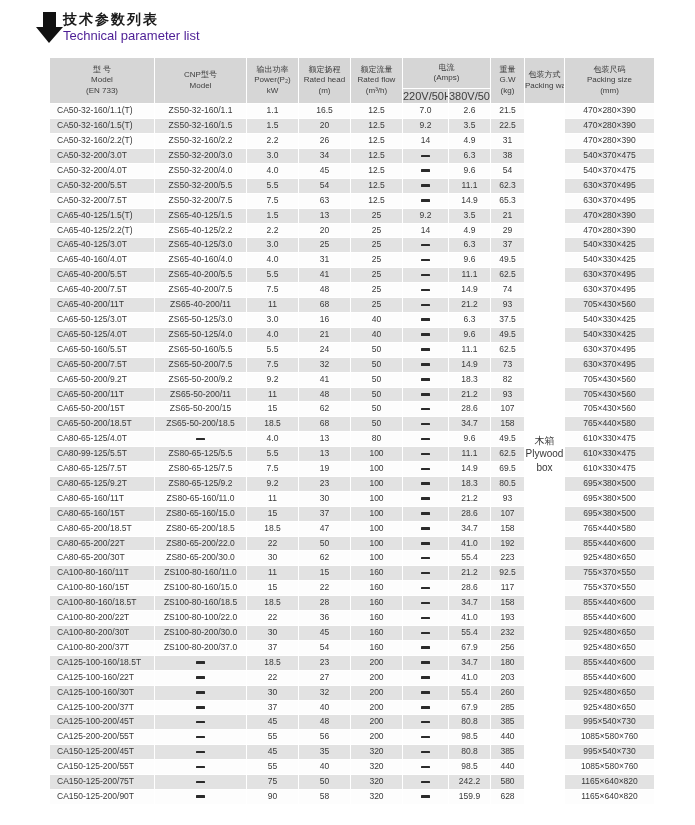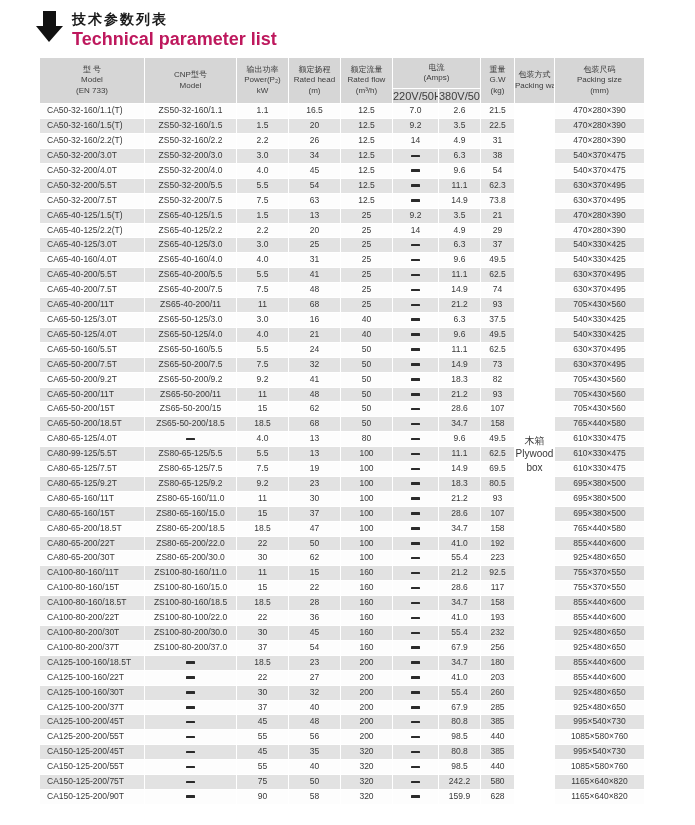--- a/index.html
+++ b/index.html
@@ -1,29 +1,29 @@
 <!DOCTYPE html>
 <html><head>
 <meta charset="utf-8">
 <style>
   html,body { margin:0; padding:0; background:#fff; }
   body { width:695px; height:825px; font-family:"Liberation Sans", sans-serif; color:#3a3a3a; }
   .page { position:relative; width:695px; height:825px; overflow:hidden; background:#fff; }
 
   
-  .title-block { position:absolute; left:36px; top:11px; display:flex; align-items:flex-start; gap:9px; }
+  .title-block { position:absolute; left:36px; top:11px; display:flex; align-items:center; }
   .arrow-icon { width:27px; height:31px; position:relative; flex:0 0 auto; }
   .arrow-icon .stem { position:absolute; left:7px; top:0; width:13px; height:16px; background:#111; }
   .arrow-icon .head { position:absolute; left:0; top:15px; width:0; height:0;
       border-left:13px solid transparent; border-right:14px solid transparent; border-top:16px solid #111; }
   .title-text .zh { font-size:14px; font-weight:bold; color:#1a1a1a; letter-spacing:2px; line-height:1.2; }
-  .title-text .en { font-size:18px; font-weight:bold; color:#be185d; line-height:1.25; }
+  .title-text .en { font-size:13px; font-weight:normal; color:#4c1d95; line-height:1.25; }
 
   
-  table.param { position:absolute; left:39px; top:57px; width:605px; border-collapse:collapse; table-layout:fixed; }
+  table.param { position:absolute; left:49px; top:57px; width:605px; border-collapse:collapse; table-layout:fixed; }
   th, td { border:1px solid #ffffff; padding:0; text-align:center; vertical-align:middle;
       font-weight:normal; overflow:hidden; white-space:nowrap; }
   thead th { background:#d6d6d6; font-size:8px; line-height:1.3; color:#3d3d3d; }
   thead tr.sub th { font-size:11px; height:14px; }
   thead tr.main th { height:30px; }
   tbody td { font-size:8.5px; height:13.9px; line-height:13.9px; color:#383838; background:#fdfdfd; }
   tbody tr.alt td { background:#e2e2e2; }
   td.model-col { text-align:left; padding-left:7px; }
   td.packing-way-cell, tbody tr.alt td.packing-way-cell { background:#fff; font-size:10px; line-height:1.35; white-space:normal; }
   .dashbar { display:inline-block; width:9px; height:2.5px; background:#2b2b2b; vertical-align:middle; border-radius:0.5px; }
@@ -181,21 +181,21 @@
           <td>630×370×495</td>
         </tr>
         <tr>
           <td class="model-col">CA50-32-200/7.5T</td>
           <td>ZS50-32-200/7.5</td>
           <td>7.5</td>
           <td>63</td>
           <td>12.5</td>
           <td><span class="dashbar"></span></td>
           <td>14.9</td>
-          <td>73.8</td>
+          <td>65.3</td>
           <td>630×370×495</td>
         </tr>
         <tr class="alt">
           <td class="model-col">CA65-40-125/1.5(T)</td>
           <td>ZS65-40-125/1.5</td>
           <td>1.5</td>
           <td>13</td>
           <td>25</td>
           <td>9.2</td>
           <td>3.5</td>

